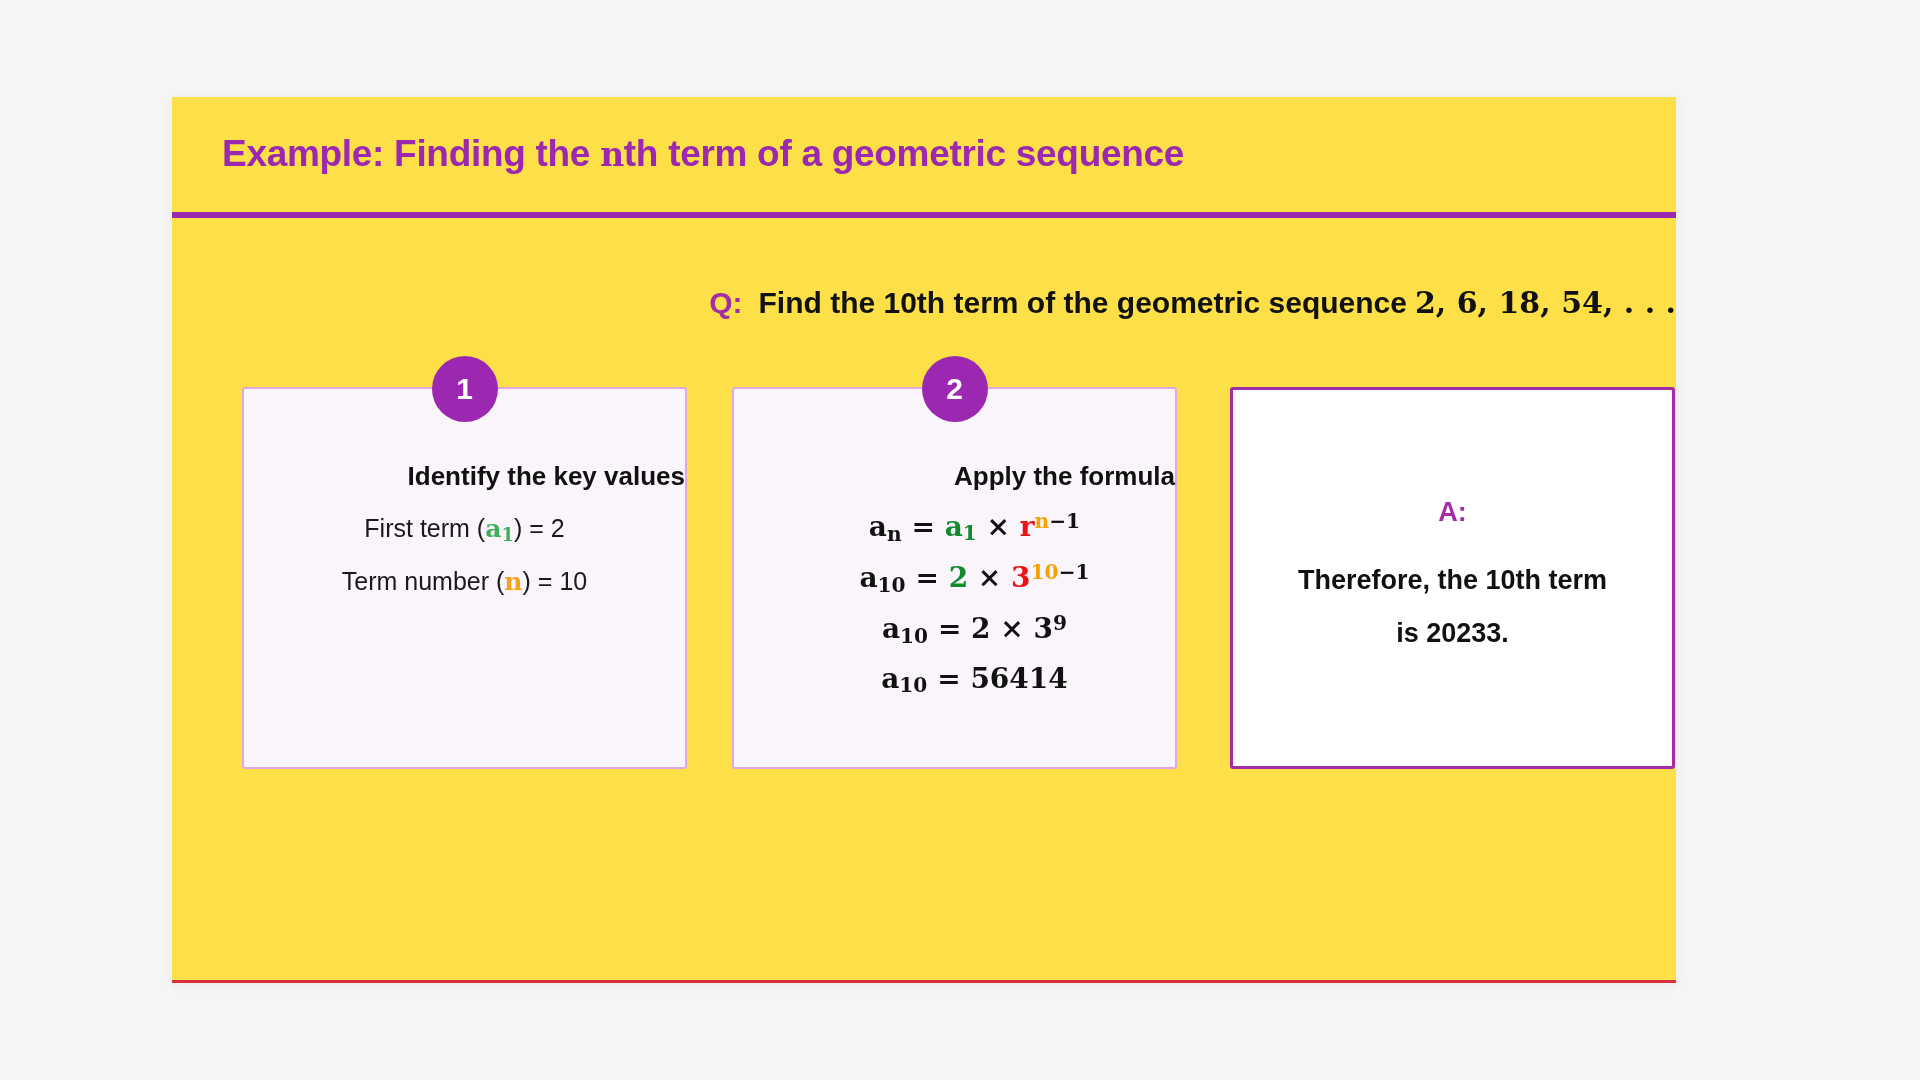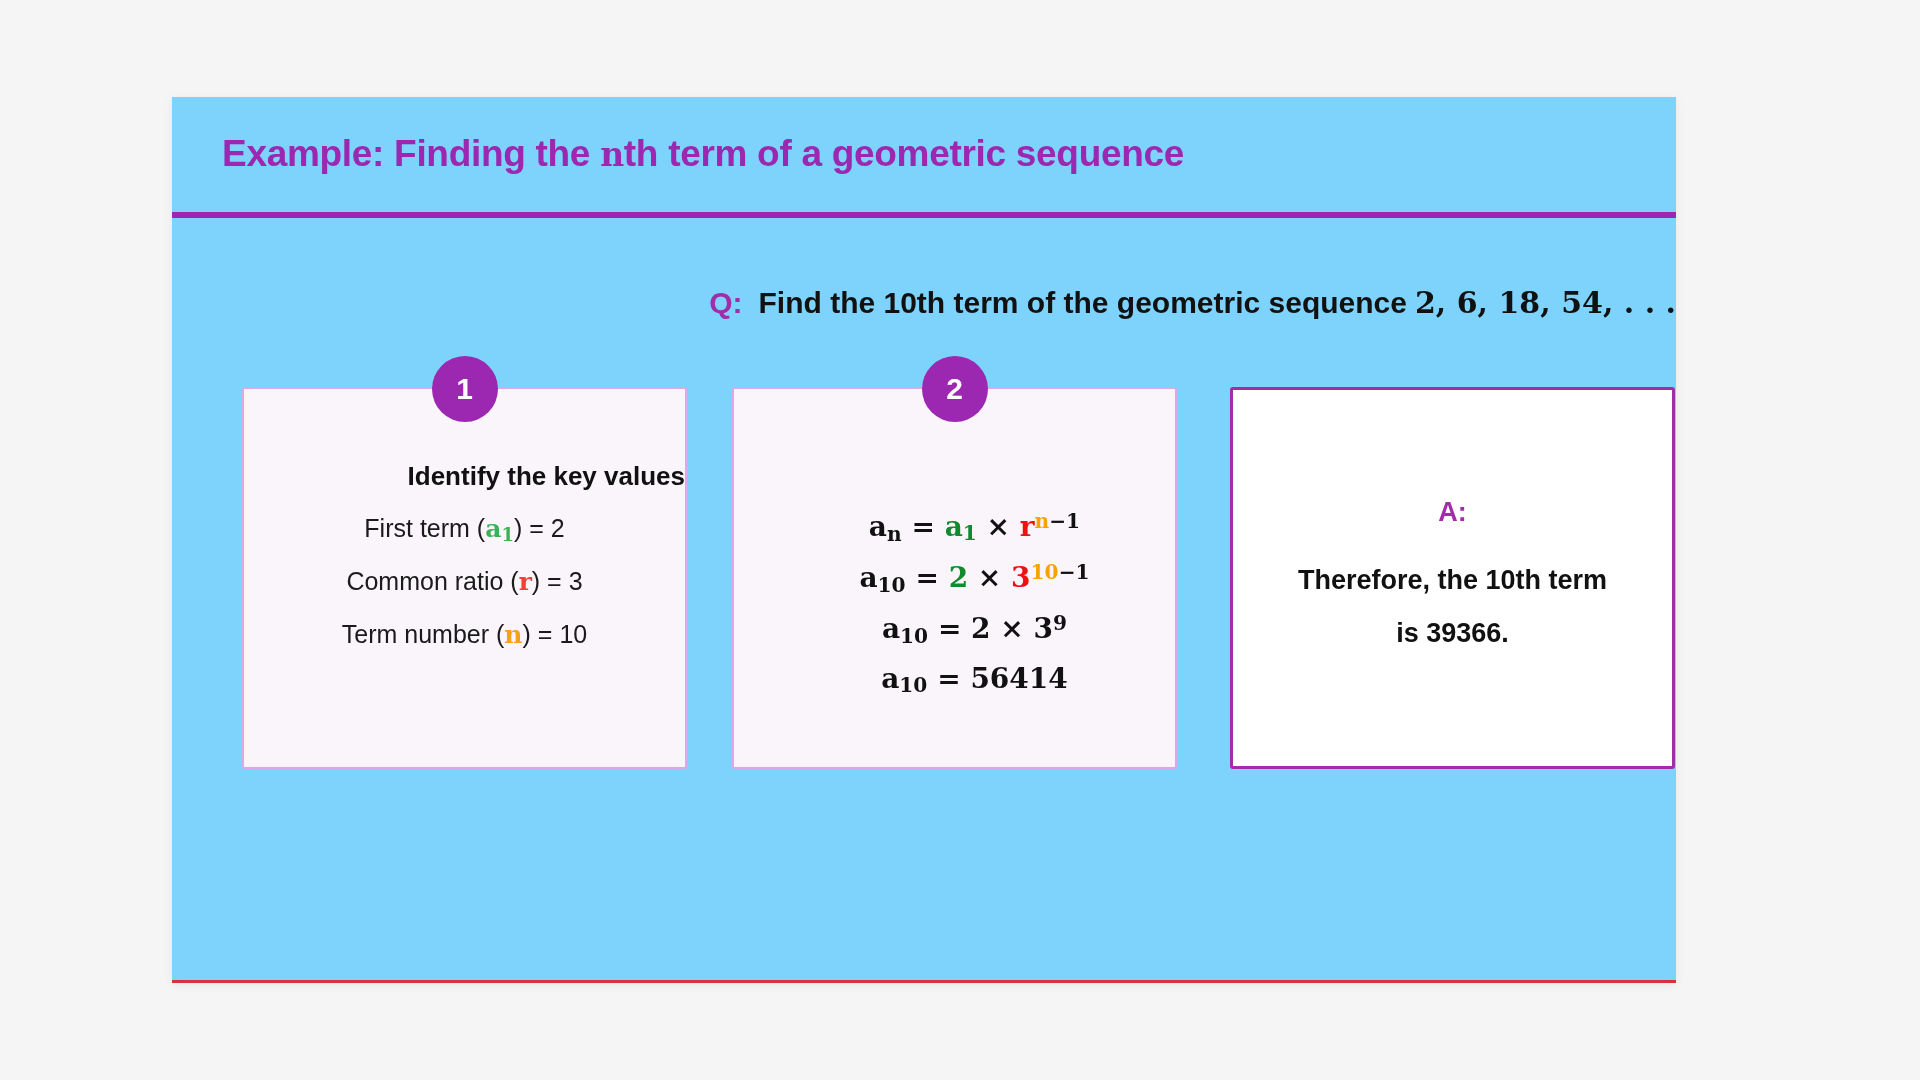--- a/index.html
+++ b/index.html
@@ -14,21 +14,21 @@
     overflow: hidden;
   }
 
   
   .slide {
     position: absolute;
     left: 172px;
     top: 97px;
     width: 1504px;
     height: 886px;
-    background: #7dd3fc;
+    background: #fde047;
     box-shadow: 0 2px 10px rgba(0,0,0,0.06);
     box-sizing: border-box;
   }
   .slide-bottom-rule {
     position: absolute;
     left: 0;
     bottom: 0;
     width: 100%;
     height: 3px;
     background: #d8323c;
@@ -246,29 +246,29 @@
 
   <div class="cards">
 
     <div class="card step" id="card-1">
       <div class="badge">1</div>
       <div class="card-heading">Identify the key values</div>
       <div class="kv-list">
 
         <div class="kv-line"><span>First term (</span><span class="sym sym-green"><span>a</span><span class="sub">1</span></span><span>) = </span><span>2</span></div>
 
-        <div class="kv-line"><span>Common ratio (</span><span class="sym sym-red"><span>r</span><span class="sub"></span></span><span>) = </span><span>3</span></div>
 
         <div class="kv-line"><span>Term number (</span><span class="sym sym-orange"><span>n</span><span class="sub"></span></span><span>) = </span><span>10</span></div>
 
       </div>
     </div>
 
     <div class="card step" id="card-2">
       <div class="badge">2</div>
+      <div class="card-heading">Apply the formula</div>
       <div class="eq-list">
 
         <div class="eq-line"><span>a</span><span class="sub">n</span>
           <span>=</span>
           <span class="g-green"><span>a</span><span class="sub">1</span></span>
           <span>×</span>
           <span><span class="g-red">r</span><span class="sup"><span class="g-orange">n</span><span>−1</span></span></span></div>
 
         <div class="eq-line"><span>a</span><span class="sub">10</span>
           <span>=</span>
@@ -285,20 +285,20 @@
         <div class="eq-line"><span>a</span><span class="sub">10</span>
           <span>=</span>
           <span>56414</span></div>
 
       </div>
     </div>
 
     <div class="card answer" id="card-3">
       <div class="answer-inner">
         <div class="a-label">A:</div>
-        <div class="a-text">Therefore, the 10th term is 39366.</div>
+        <div class="a-text">Therefore, the 10th term is 20233.</div>
       </div>
     </div>
 
   </div>
 
   <div class="slide-bottom-rule"></div>
 </div>
 
 </body></html>

